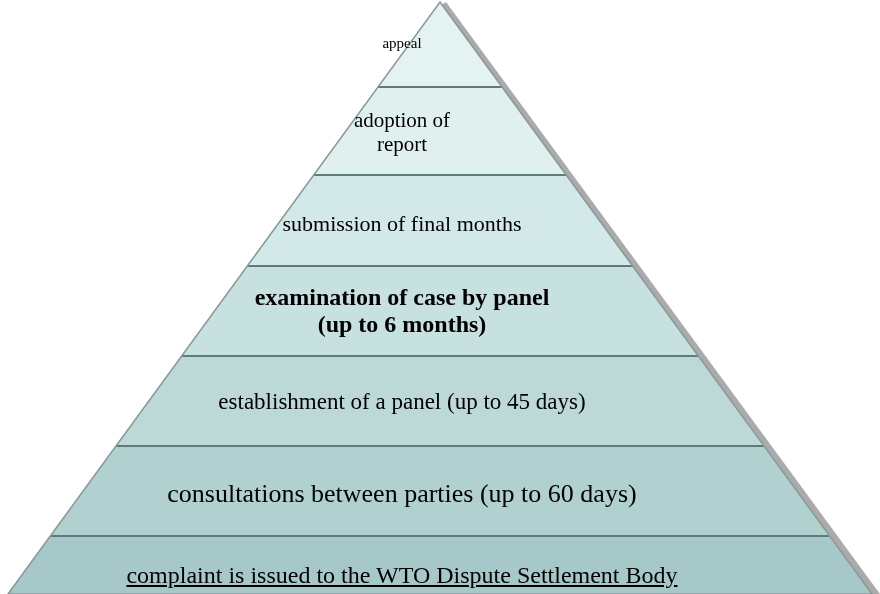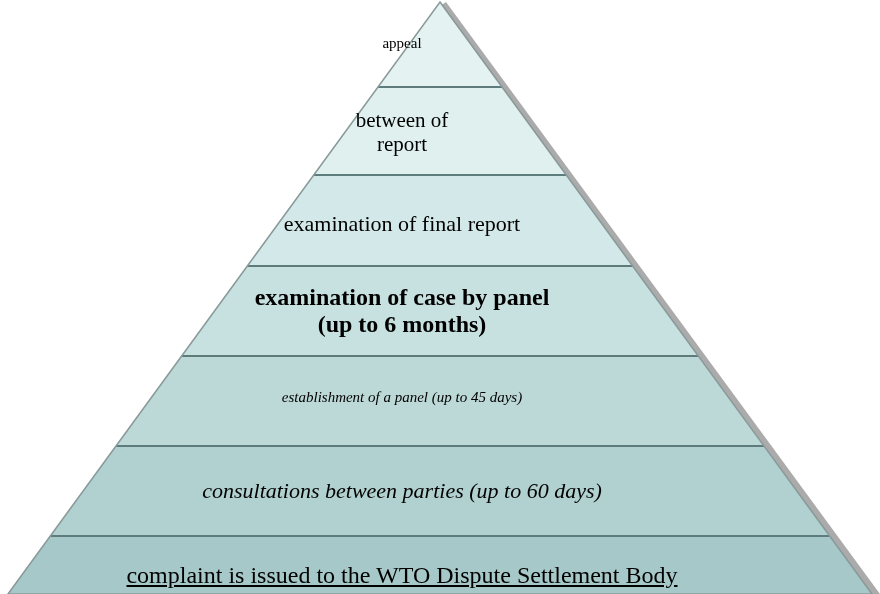--- a/index.html
+++ b/index.html
@@ -36,22 +36,22 @@
     color: #000000;
     line-height: 1.12;
     white-space: pre-line;
     pointer-events: none;
     font-family: "Liberation Serif", "DejaVu Serif", serif;
   }
   .band-label.l0 { font-size: 15px; }
   .band-label.l1 { font-size: 21px; }
   .band-label.l2 { font-size: 22px; }
   .band-label.l3 { font-size: 24px; }
-  .band-label.l4 { font-size: 15px; font-style: italic; }
-  .band-label.l5 { font-size: 22px; font-style: italic; }
+  .band-label.l4 { font-size: 23px; }
+  .band-label.l5 { font-size: 26px; }
   .band-label.l6 { font-size: 24px; }
 </style>
 </head>
 <body>
 
 <div id="pyramid-diagram">
 
   <svg id="pyramid-svg" viewBox="0 0 880 594" preserveAspectRatio="none">
 
     <polygon id="pyramid-shadow" points="446,2 880,594 868,594 440,6" fill="#9c9c9c" opacity="0.85"></polygon>
@@ -72,23 +72,23 @@
         <line x1="181.67567567567568" y1="356" x2="698.3243243243244" y2="356" stroke="#5f7c7c" stroke-width="1.8"></line>
         <line x1="116" y1="446" x2="764" y2="446" stroke="#5f7c7c" stroke-width="1.8"></line>
         <line x1="50.32432432432432" y1="536" x2="829.6756756756756" y2="536" stroke="#5f7c7c" stroke-width="1.8"></line>
       </g>
 
     <polygon id="pyramid-outline" points="440,2 872,594 8,594" fill="none" stroke="#8a9a9a" stroke-width="1.6"></polygon>
   </svg>
 
   <div id="label-layer">
       <div class="band-label l0" style="top: 35px;">appeal</div>
-      <div class="band-label l1" style="top: 109px;">between of
+      <div class="band-label l1" style="top: 109px;">adoption of
 report</div>
-      <div class="band-label l2" style="top: 212px;">examination of final report</div>
+      <div class="band-label l2" style="top: 212px;">submission of final months</div>
       <div class="band-label l3" style="top: 284px; font-weight: bold;">examination of case by panel
 (up to 6 months)</div>
       <div class="band-label l4" style="top: 389px;">establishment of a panel (up to 45 days)</div>
       <div class="band-label l5" style="top: 479px;">consultations between parties (up to 60 days)</div>
       <div class="band-label l6" style="top: 562px; text-decoration: underline;">complaint is issued to the WTO Dispute Settlement Body</div>
     </div>
 
 </div>
 
 </body></html>

